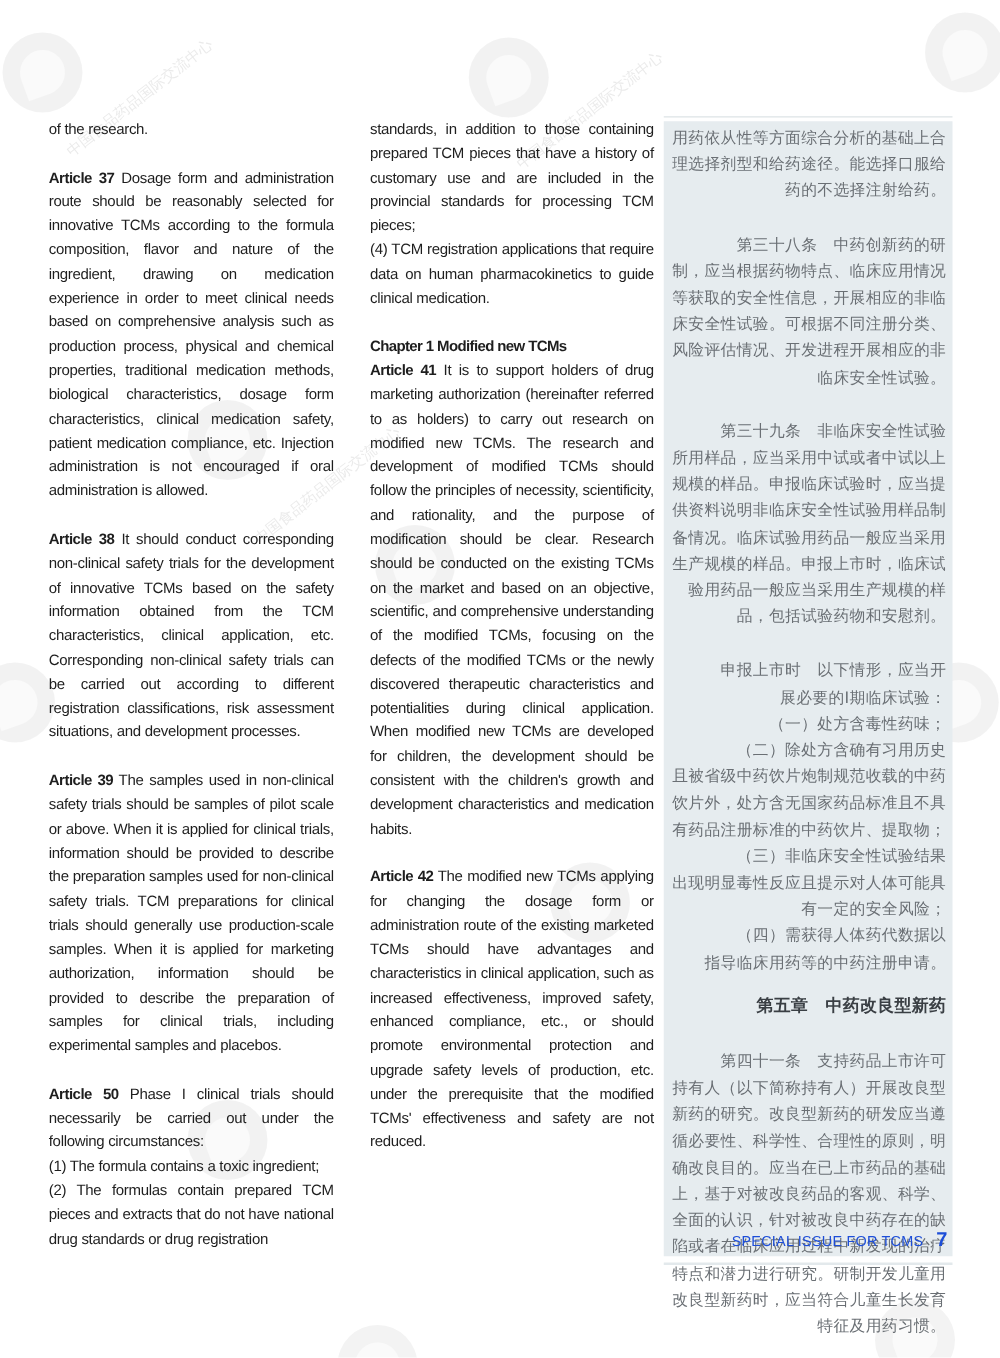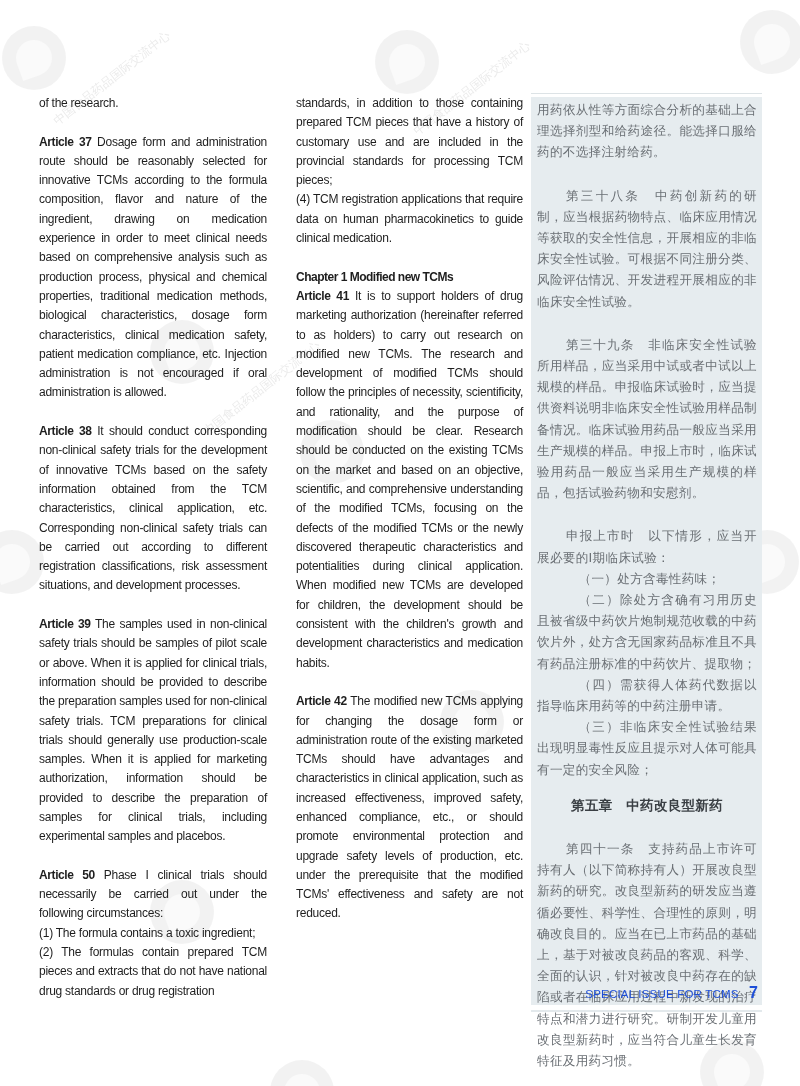--- a/index.html
+++ b/index.html
@@ -34,21 +34,21 @@
     position: absolute; left: 531px; top: 97px; width: 231px; height: 908px;
     background: #e6ecef; z-index: 1;
   }
   .cn-topline { position: absolute; left: 531px; top: 93px; width: 231px; height: 1px; background: #dde3e6; z-index: 1; }
   .cn-botline { position: absolute; left: 531px; top: 1010px; width: 231px; height: 2px; background: #e3e9ec; z-index: 1; }
   .cn-text {
     position: absolute; left: 537px; top: 99px; width: 220px; z-index: 2;
     font-family: "DejaVu Sans", sans-serif; font-size: 12.6px; line-height: 21.2px;
     color: #6a6f74; text-align: justify; letter-spacing: 0.3px;
   }
-  .cn-text p { margin: 0; }
+  .cn-text p { margin: 0; text-align: right; }
   .cn-text .ind { text-indent: 2.3em; margin-top: 22px; }
   .cn-text .ind3 { text-indent: 3.3em; }
   .cn-heading {
     font-weight: bold; color: #3a3f44; text-align: center; font-size: 13.5px;
     margin-top: 14px !important; line-height: 22px;
   }
   .footer {
     position: absolute; right: 42px; top: 984px; z-index: 2;
     font-family: Liberation Sans, sans-serif; color: #1d4ed8;
   }
@@ -100,22 +100,22 @@
 <div class="cn-topline"></div>
 <div class="cn-box"></div>
 <div class="cn-botline"></div>
 <div class="cn-text" id="cn">
     <p class="">用药依从性等方面综合分析的基础上合理选择剂型和给药途径。能选择口服给药的不选择注射给药。</p>
     <p class="ind">第三十八条　中药创新药的研制，应当根据药物特点、临床应用情况等获取的安全性信息，开展相应的非临床安全性试验。可根据不同注册分类、风险评估情况、开发进程开展相应的非临床安全性试验。</p>
     <p class="ind">第三十九条　非临床安全性试验所用样品，应当采用中试或者中试以上规模的样品。申报临床试验时，应当提供资料说明非临床安全性试验用样品制备情况。临床试验用药品一般应当采用生产规模的样品。申报上市时，临床试验用药品一般应当采用生产规模的样品，包括试验药物和安慰剂。</p>
     <p class="ind">申报上市时　以下情形，应当开展必要的Ⅰ期临床试验：</p>
     <p class="ind3">（一）处方含毒性药味；</p>
     <p class="ind3">（二）除处方含确有习用历史且被省级中药饮片炮制规范收载的中药饮片外，处方含无国家药品标准且不具有药品注册标准的中药饮片、提取物；</p>
+    <p class="ind3">（三）非临床安全性试验结果出现明显毒性反应且提示对人体可能具有一定的安全风险；</p>
     <p class="ind3">（四）需获得人体药代数据以指导临床用药等的中药注册申请。</p>
-    <p class="ind3">（三）非临床安全性试验结果出现明显毒性反应且提示对人体可能具有一定的安全风险；</p>
     <p class="cn-heading">第五章　中药改良型新药</p>
     <p class="ind">第四十一条　支持药品上市许可持有人（以下简称持有人）开展改良型新药的研究。改良型新药的研发应当遵循必要性、科学性、合理性的原则，明确改良目的。应当在已上市药品的基础上，基于对被改良药品的客观、科学、全面的认识，针对被改良中药存在的缺陷或者在临床应用过程中新发现的治疗特点和潜力进行研究。研制开发儿童用改良型新药时，应当符合儿童生长发育特征及用药习惯。</p>
     <p class="ind">第四十二条　改变已上市中药剂型或者给药途径的改良型新药，应当具有临床应用优势和特点，如提高有效性、改善安全性、提高依从性等，或者在有效性、安全性不降低的前提下，促进环境保护、提升生产安全水平等。</p>
   </div>
 
 <div class="footer">
   <span class="issue">SPECIAL ISSUE FOR TCMS</span>
   <span class="pnum">7</span>
 </div>
 

